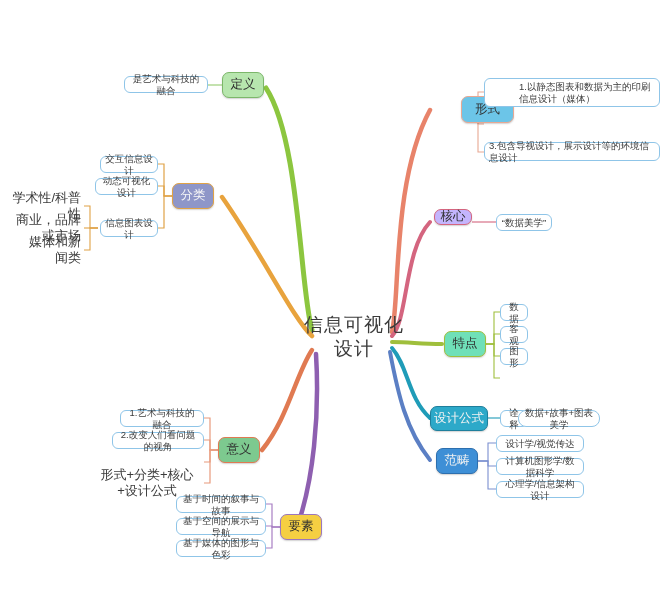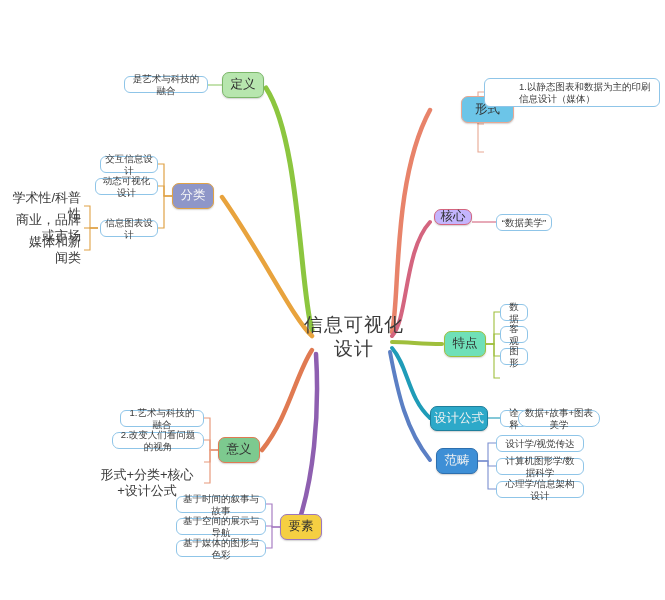--- a/index.html
+++ b/index.html
@@ -123,20 +123,23 @@
   <div class="node root" style="left:304px;top:322px;width:100px;height:30px;">
     <span>信息可视化设计</span>
   </div>
 
   <div class="node topic" style="left:432px;top:96px;width:53px;height:27px;background:#6cc5e8;border-color:#e8a893;margin-left:29px;">
     <span>形式</span>
   </div>
   <div class="node leaf" style="left:484px;top:78px;width:176px;height:29px;padding-left:34px;">
     <span>1.以静态图表和数据为主的印刷信息设计（媒体）</span>
   </div>
+  <div class="node leaf" style="left:484px;top:142px;width:176px;height:19px;">
+    <span>3.包含导视设计，展示设计等的环境信息设计</span>
+  </div>
 
   <div class="node topic" style="left:434px;top:209px;width:38px;height:16px;background:#c4b5fd;border-color:#d4657f;font-family:Liberation Serif, serif;">
     <span>核心</span>
   </div>
   <div class="node leaf center" style="left:496px;top:214px;width:56px;height:17px;">
     <span>“数据美学”</span>
   </div>
 
   <div class="node topic" style="left:444px;top:331px;width:42px;height:26px;background:#6fe0b8;border-color:#9fbf3c;">
     <span>特点</span>
@@ -202,21 +205,21 @@
   <div class="node plain" style="left:14px;top:242px;width:70px;height:16px;">
     <span>媒体和新闻类</span>
   </div>
 
   <div class="node topic" style="left:218px;top:437px;width:42px;height:26px;background:#7dc98f;border-color:#e07a52;">
     <span>意义</span>
   </div>
   <div class="node leaf center" style="left:120px;top:410px;width:84px;height:17px;">
     <span>1.艺术与科技的融合</span>
   </div>
-  <div class="node leaf center" style="left:112px;top:432px;width:92px;height:17px;border-radius:7px;">
+  <div class="node leaf center" style="left:112px;top:432px;width:92px;height:17px;">
     <span>2.改变人们看问题的视角</span>
   </div>
   <div class="node plain center" style="left:90px;top:475px;width:114px;height:16px;justify-content:center;text-align:center;">
     <span>形式+分类+核心+设计公式</span>
   </div>
 
   <div class="node topic" style="left:280px;top:514px;width:42px;height:26px;background:#f5cf42;border-color:#9c77bd;">
     <span>要素</span>
   </div>
   <div class="node leaf center" style="left:176px;top:496px;width:90px;height:17px;">

